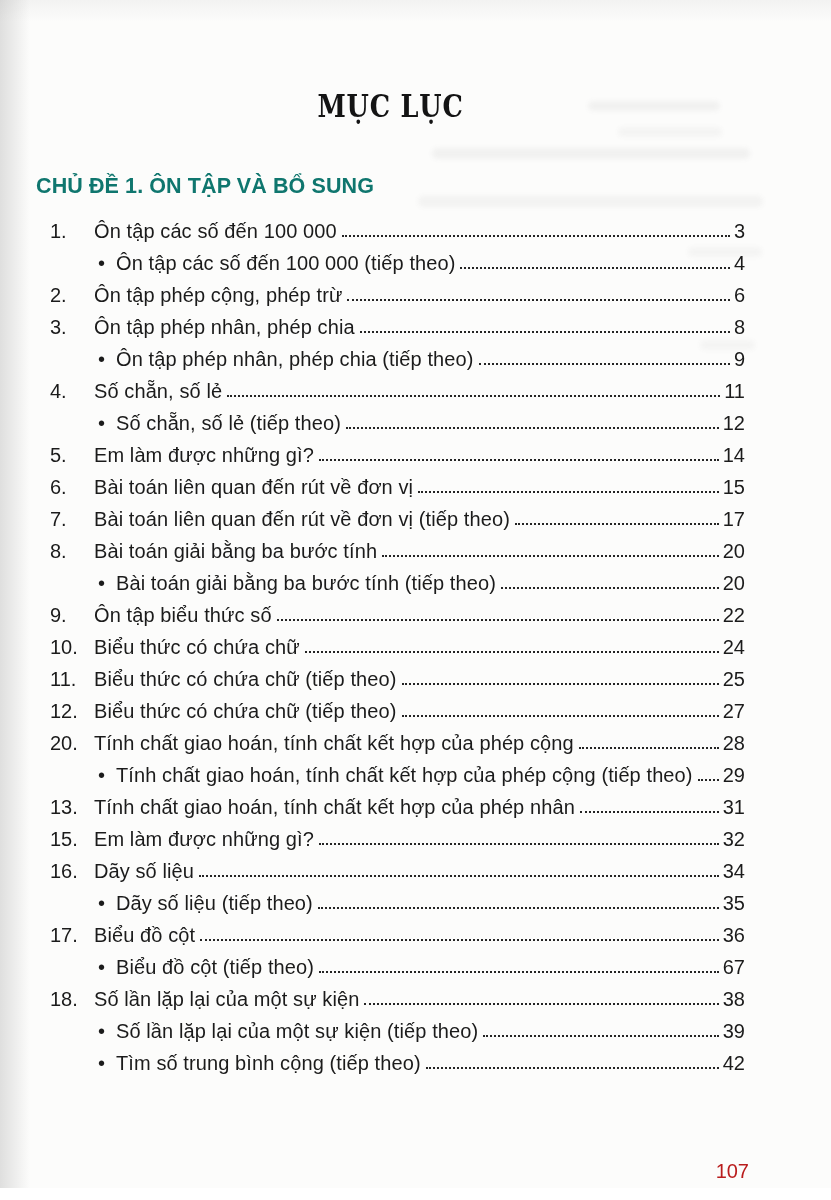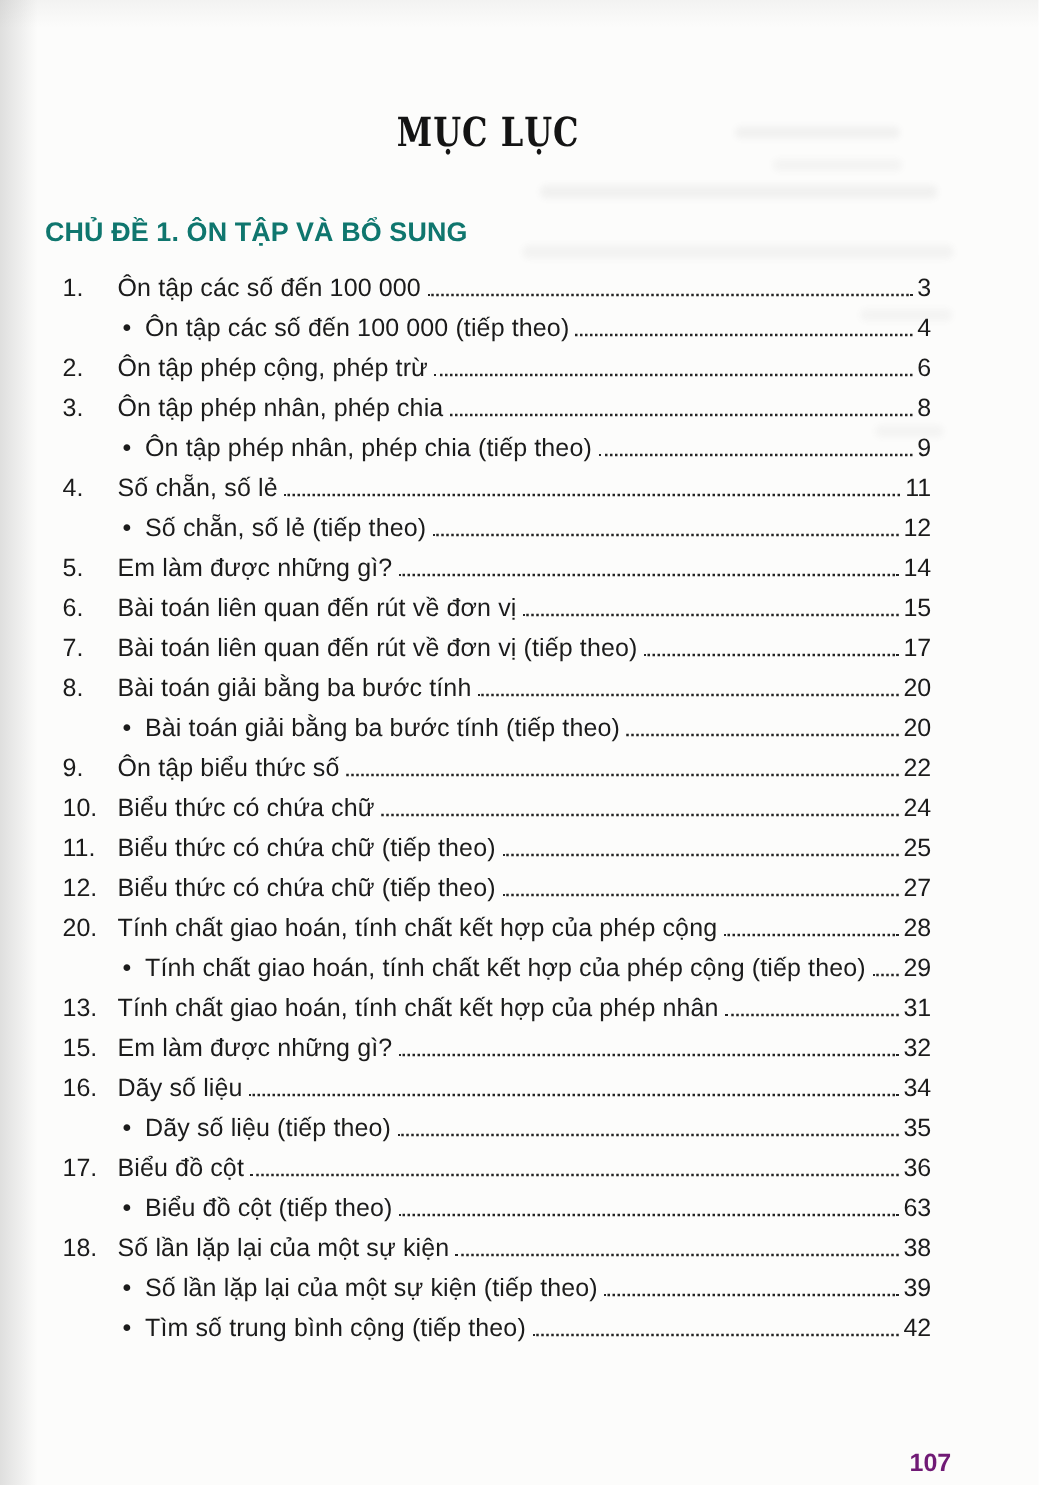--- a/index.html
+++ b/index.html
@@ -71,22 +71,22 @@
   .leader {
     flex:1 1 auto; min-width:8px; align-self:flex-end;
     border-bottom:2.4px dotted #242424;
     margin:0 2px 9px 5px;
   }
   .pnum {
     flex:none; font-size:20px; line-height:29px; margin-left:2px;
     text-align:right;
   }
   .folio {
-    position:absolute; top:1160px; left:52px; width:709px;
-    text-align:right; font-size:20px; font-weight:bold; color:#701a75;
+    position:absolute; top:1160px; left:40px; width:709px;
+    text-align:right; font-size:20px; font-weight:normal; color:#b91c1c;
   }
 </style>
 </head>
 <body>
 
 <div class="page">
   <div class="edge-shadow-left"></div>
   <div class="edge-shadow-top"></div>
   <div class="ghost g1"></div>
   <div class="ghost g2"></div>
@@ -234,21 +234,21 @@
       <div class="row">
         <span class="num">17.</span>
         <span class="label">Biểu đồ cột</span>
         <span class="leader"></span>
         <span class="pnum">36</span>
       </div>
       <div class="row sub">
         <span class="bullet">•</span>
         <span class="label">Biểu đồ cột (tiếp theo)</span>
         <span class="leader"></span>
-        <span class="pnum">63</span>
+        <span class="pnum">67</span>
       </div>
       <div class="row">
         <span class="num">18.</span>
         <span class="label">Số lần lặp lại của một sự kiện</span>
         <span class="leader"></span>
         <span class="pnum">38</span>
       </div>
       <div class="row sub">
         <span class="bullet">•</span>
         <span class="label">Số lần lặp lại của một sự kiện (tiếp theo)</span>

